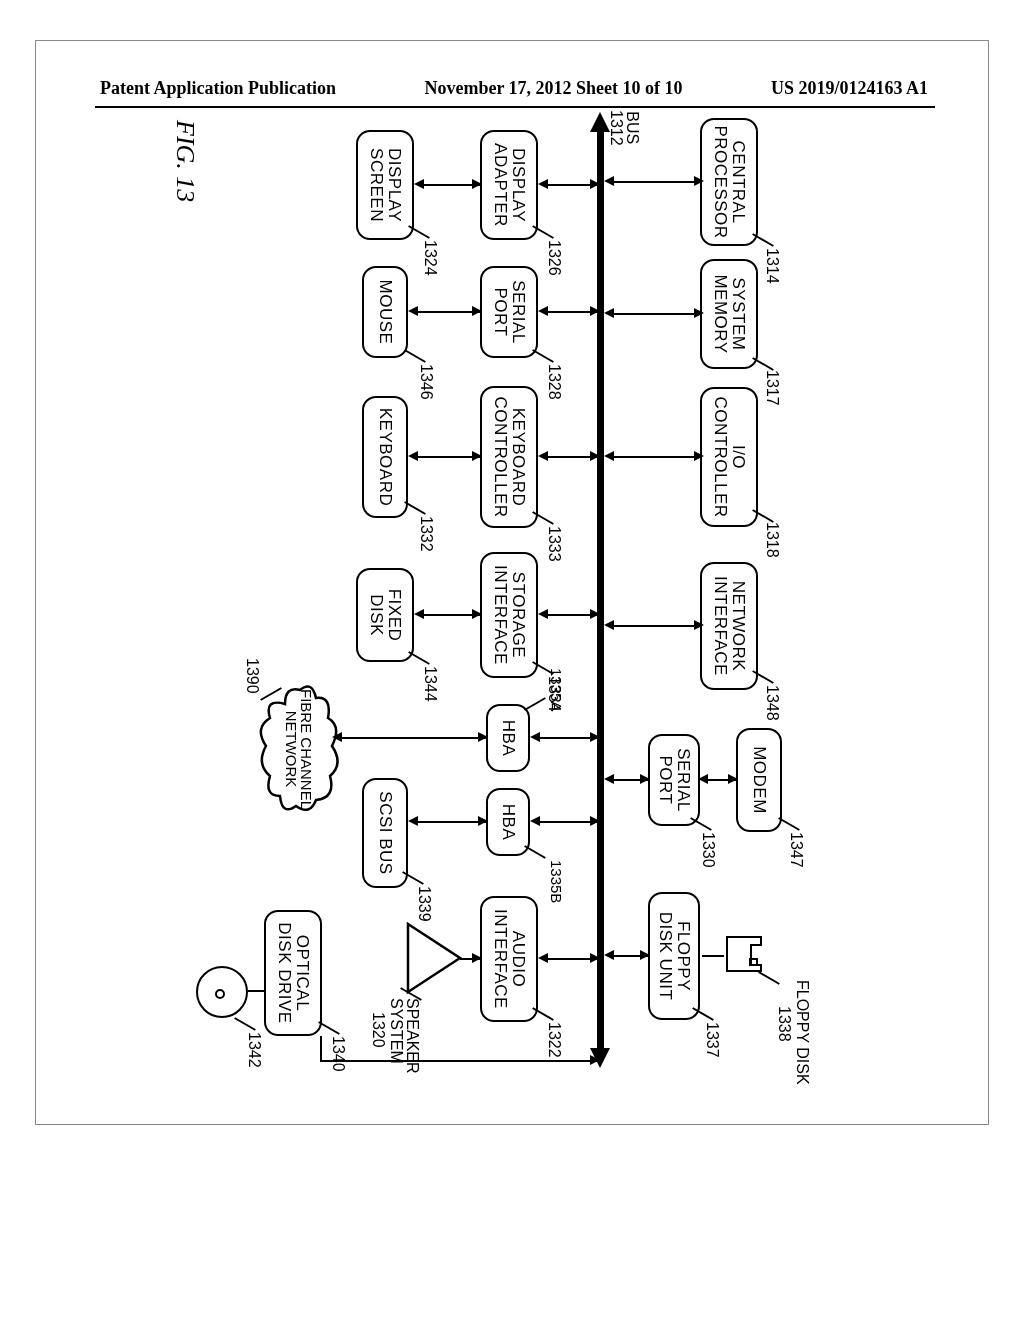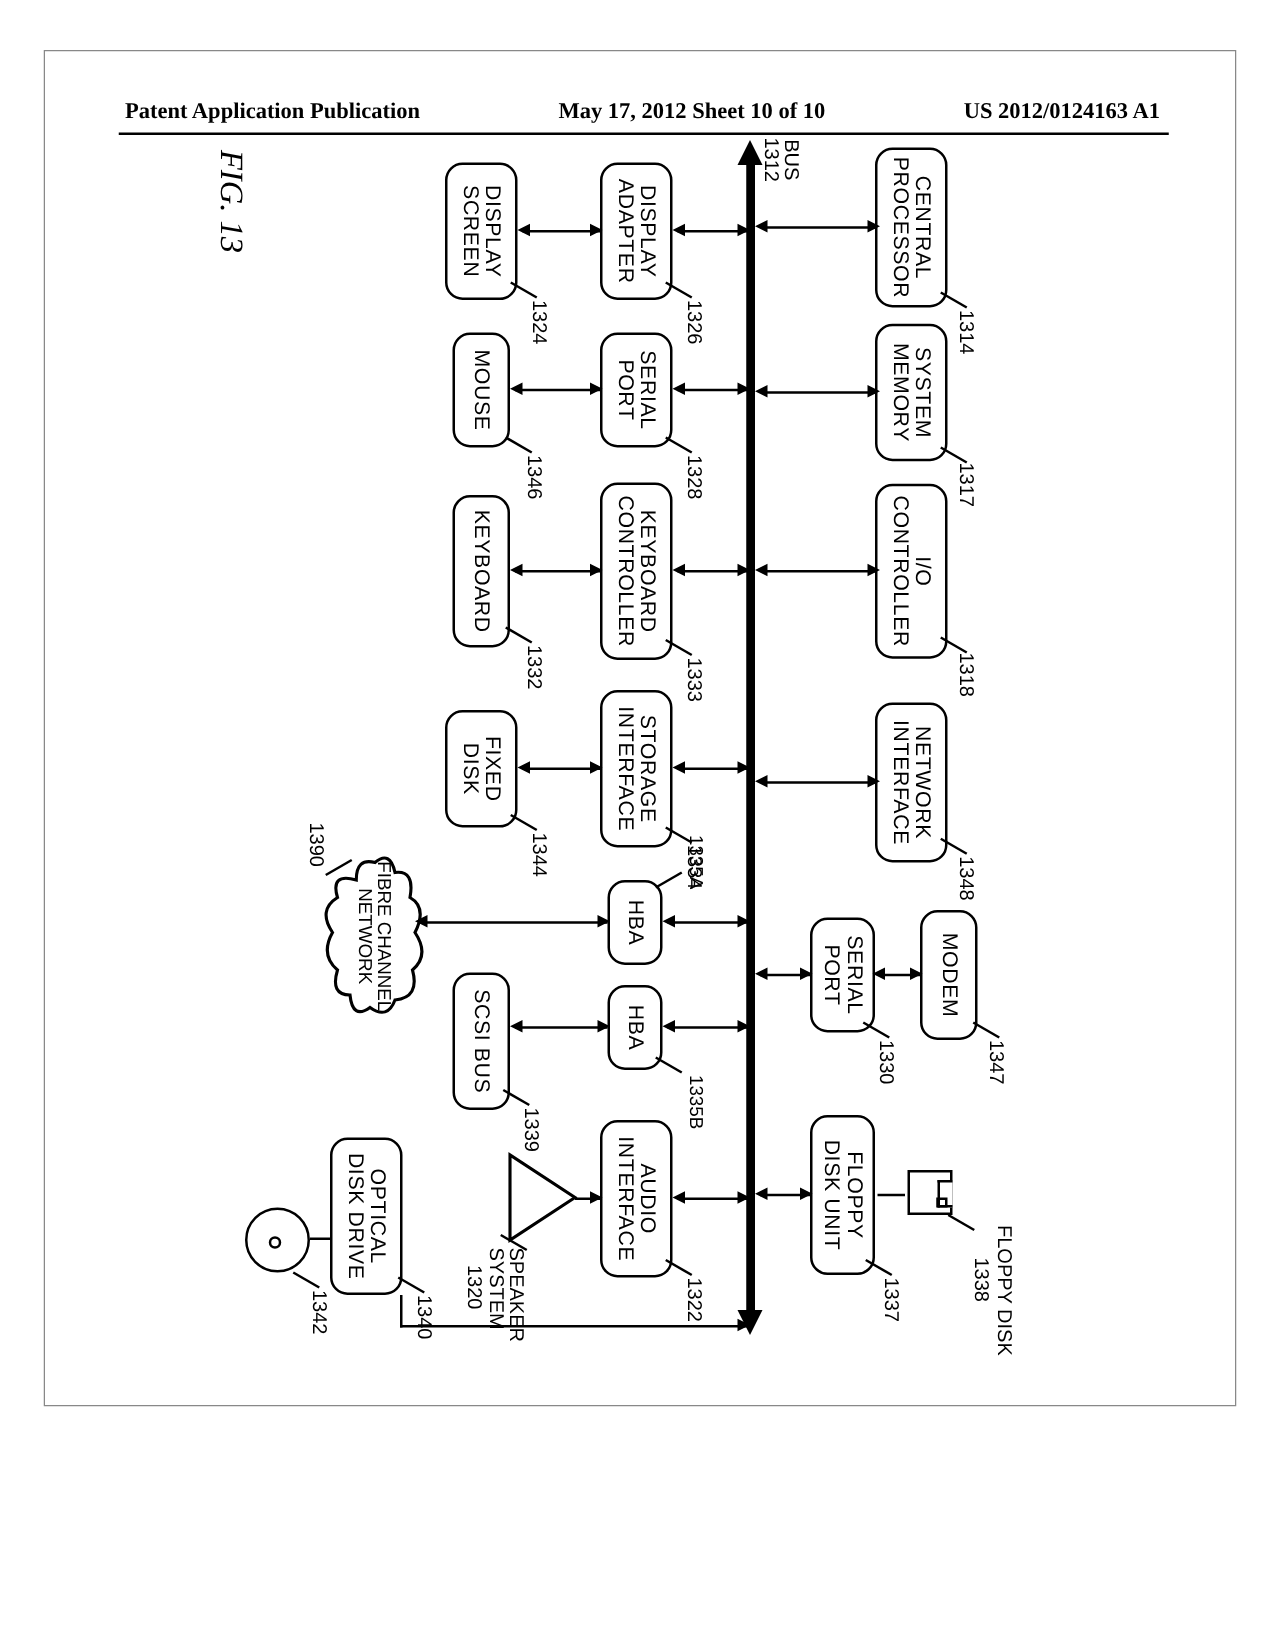--- a/index.html
+++ b/index.html
@@ -164,22 +164,22 @@
     border-radius:50%;
   }
 </style>
 </head>
 <body>
 
 <div class="page-frame"></div>
 
 <div class="header-row">
   <span>Patent Application Publication</span>
-  <span>May 17, 2012  Sheet 10 of 10</span>
-  <span>US 2012/0124163 A1</span>
+  <span>November 17, 2012  Sheet 10 of 10</span>
+  <span>US 2019/0124163 A1</span>
 </div>
 <div class="header-rule"></div>
 
 <div class="diagram">
   <div class="d">
 
     <div class="bus-line" style="left:30px; top:216px; width:920px; height:7px;"></div>
     <div class="arrowhead left" style="left:12px; top:210px;"></div>
     <div class="arrowhead right" style="left:948px; top:210px;"></div>
     <div class="lbl" style="left:10px; top:180px;">BUS

